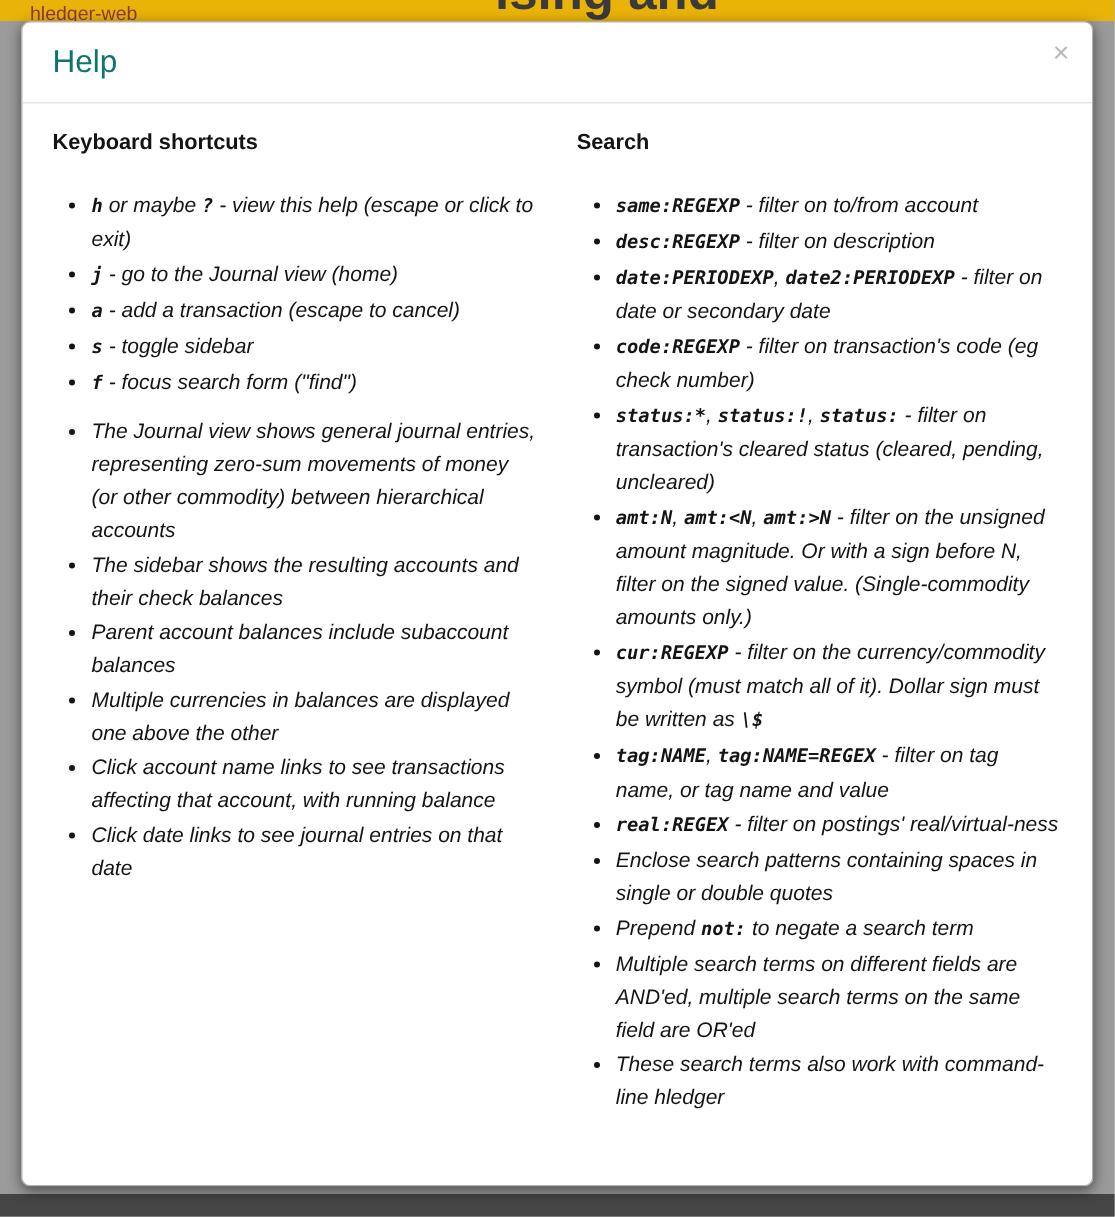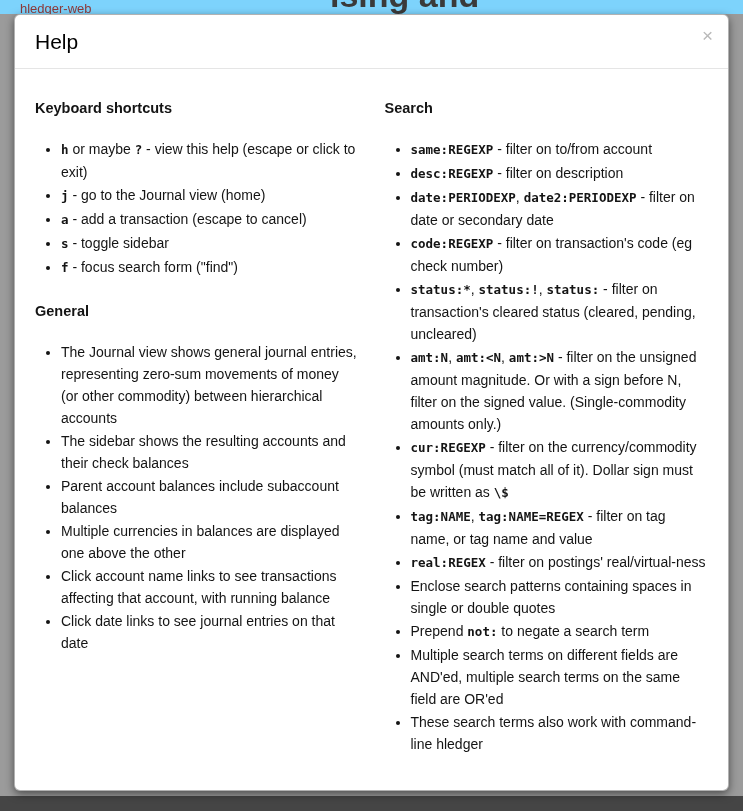--- a/index.html
+++ b/index.html
@@ -11,21 +11,21 @@
     overflow: hidden;
     font-family: "Liberation Sans", sans-serif;
     background: #9b9b9b;
   }
   
   .page-behind {
     position: absolute;
     top: 0; left: 0; right: 0;
     height: 14px;
     overflow: hidden;
-    background: #7dd3fc;
+    background: #eab308;
   }
   .brand {
     position: absolute;
     left: 20px;
     top: 1px;
     font-size: 13px;
     color: #8c3a3a;
   }
   .big-heading {
     position: absolute;
@@ -56,21 +56,21 @@
     overflow: hidden;
   }
   .modal-header {
     padding: 13px 15px 13px 20px;
     border-bottom: 1px solid #e5e5e5;
   }
   .modal-title {
     margin: 0;
     font-size: 21px;
     font-weight: 500;
-    color: #000000;
+    color: #0f766e;
     line-height: 1.3;
   }
   .close-btn {
     float: right;
     background: none;
     border: none;
     padding: 0;
     margin: -2px 0 0 0;
     font-size: 19px;
     line-height: 1;
@@ -85,29 +85,30 @@
     font-size: 14px;
     color: #141414;
   }
   .col { flex: 1 1 0; min-width: 0; }
   .section-heading {
     font-size: 14.5px;
     font-weight: bold;
     margin: 12px 0 22px 0;
     color: #141414;
   }
-  .section-heading.first { margin-top: 17px; }
+  .section-heading.first { margin-top: 4px; }
   .section-heading.later { margin-top: 24px; }
   ul.help-list {
     margin: 0 0 10px 0;
     padding-left: 26px;
   }
   ul.help-list li {
     margin: 0 0 1px 0;
     line-height: 22px;
+    font-style: italic;
   }
   code {
     font-family: "DejaVu Sans Mono", monospace;
     font-weight: bold;
     font-size: 12.5px;
     color: #141414;
     background: none;
   }
 </style>
 </head>
@@ -128,21 +129,20 @@
   <div class="modal-body">
     <div class="col">
       <div class="section-heading first">Keyboard shortcuts</div>
       <ul class="help-list">
           <li><code>h</code> or maybe <code>?</code> - view this help (escape or click to exit)</li>
           <li><code>j</code> - go to the Journal view (home)</li>
           <li><code>a</code> - add a transaction (escape to cancel)</li>
           <li><code>s</code> - toggle sidebar</li>
           <li><code>f</code> - focus search form ("find")</li>
         </ul>
-      <div class="section-heading later">General</div>
       <ul class="help-list">
           <li>The Journal view shows general journal entries, representing zero-sum movements of money (or other commodity) between hierarchical accounts</li>
           <li>The sidebar shows the resulting accounts and their check balances</li>
           <li>Parent account balances include subaccount balances</li>
           <li>Multiple currencies in balances are displayed one above the other</li>
           <li>Click account name links to see transactions affecting that account, with running balance</li>
           <li>Click date links to see journal entries on that date</li>
         </ul>
     </div>
     <div class="col">

